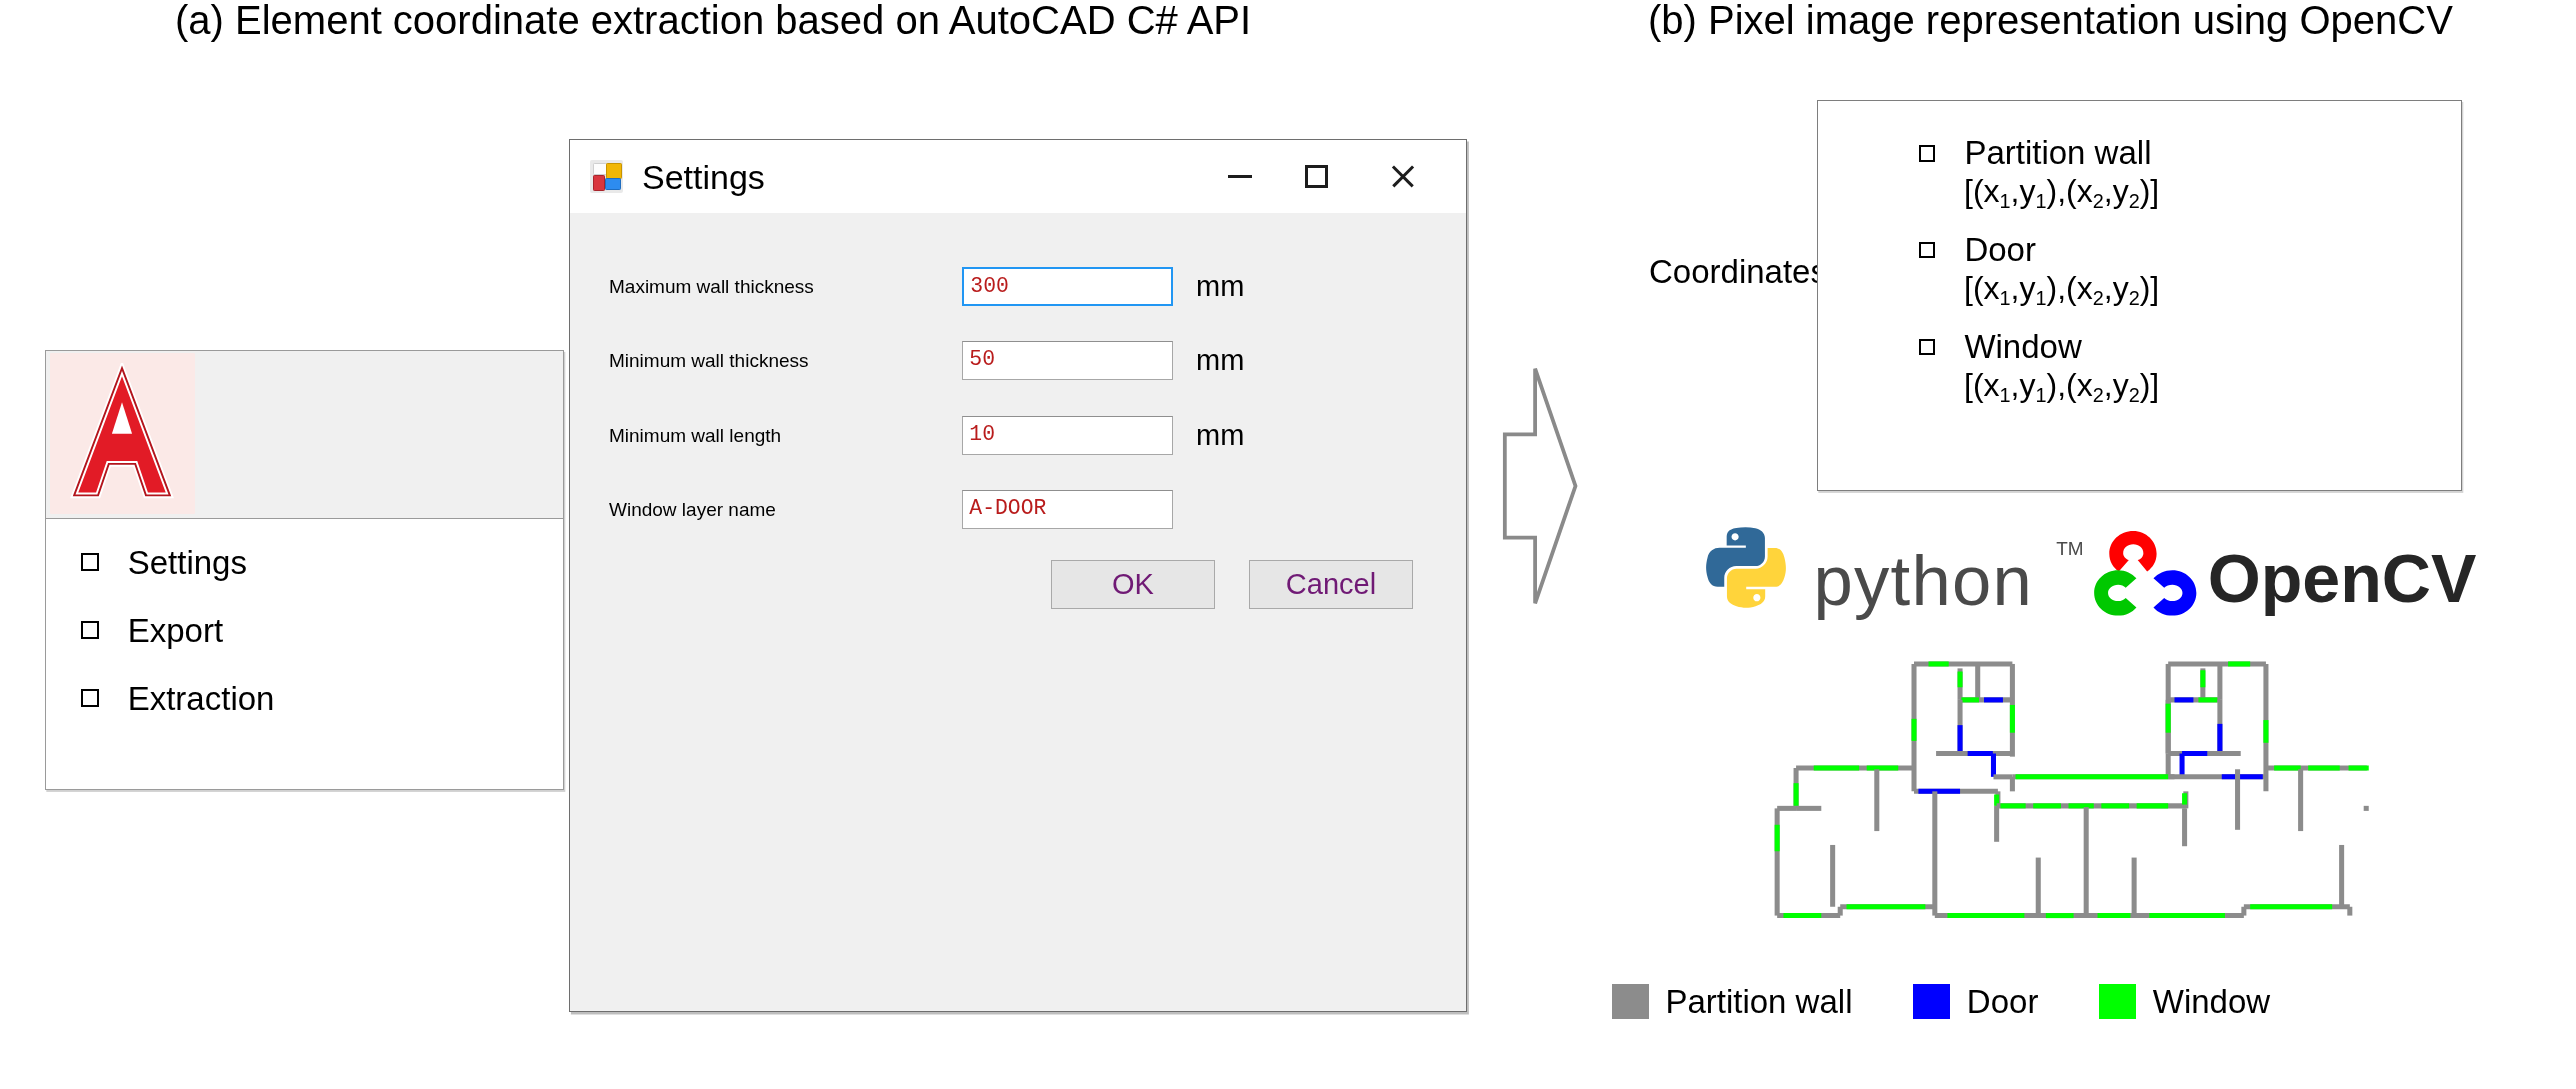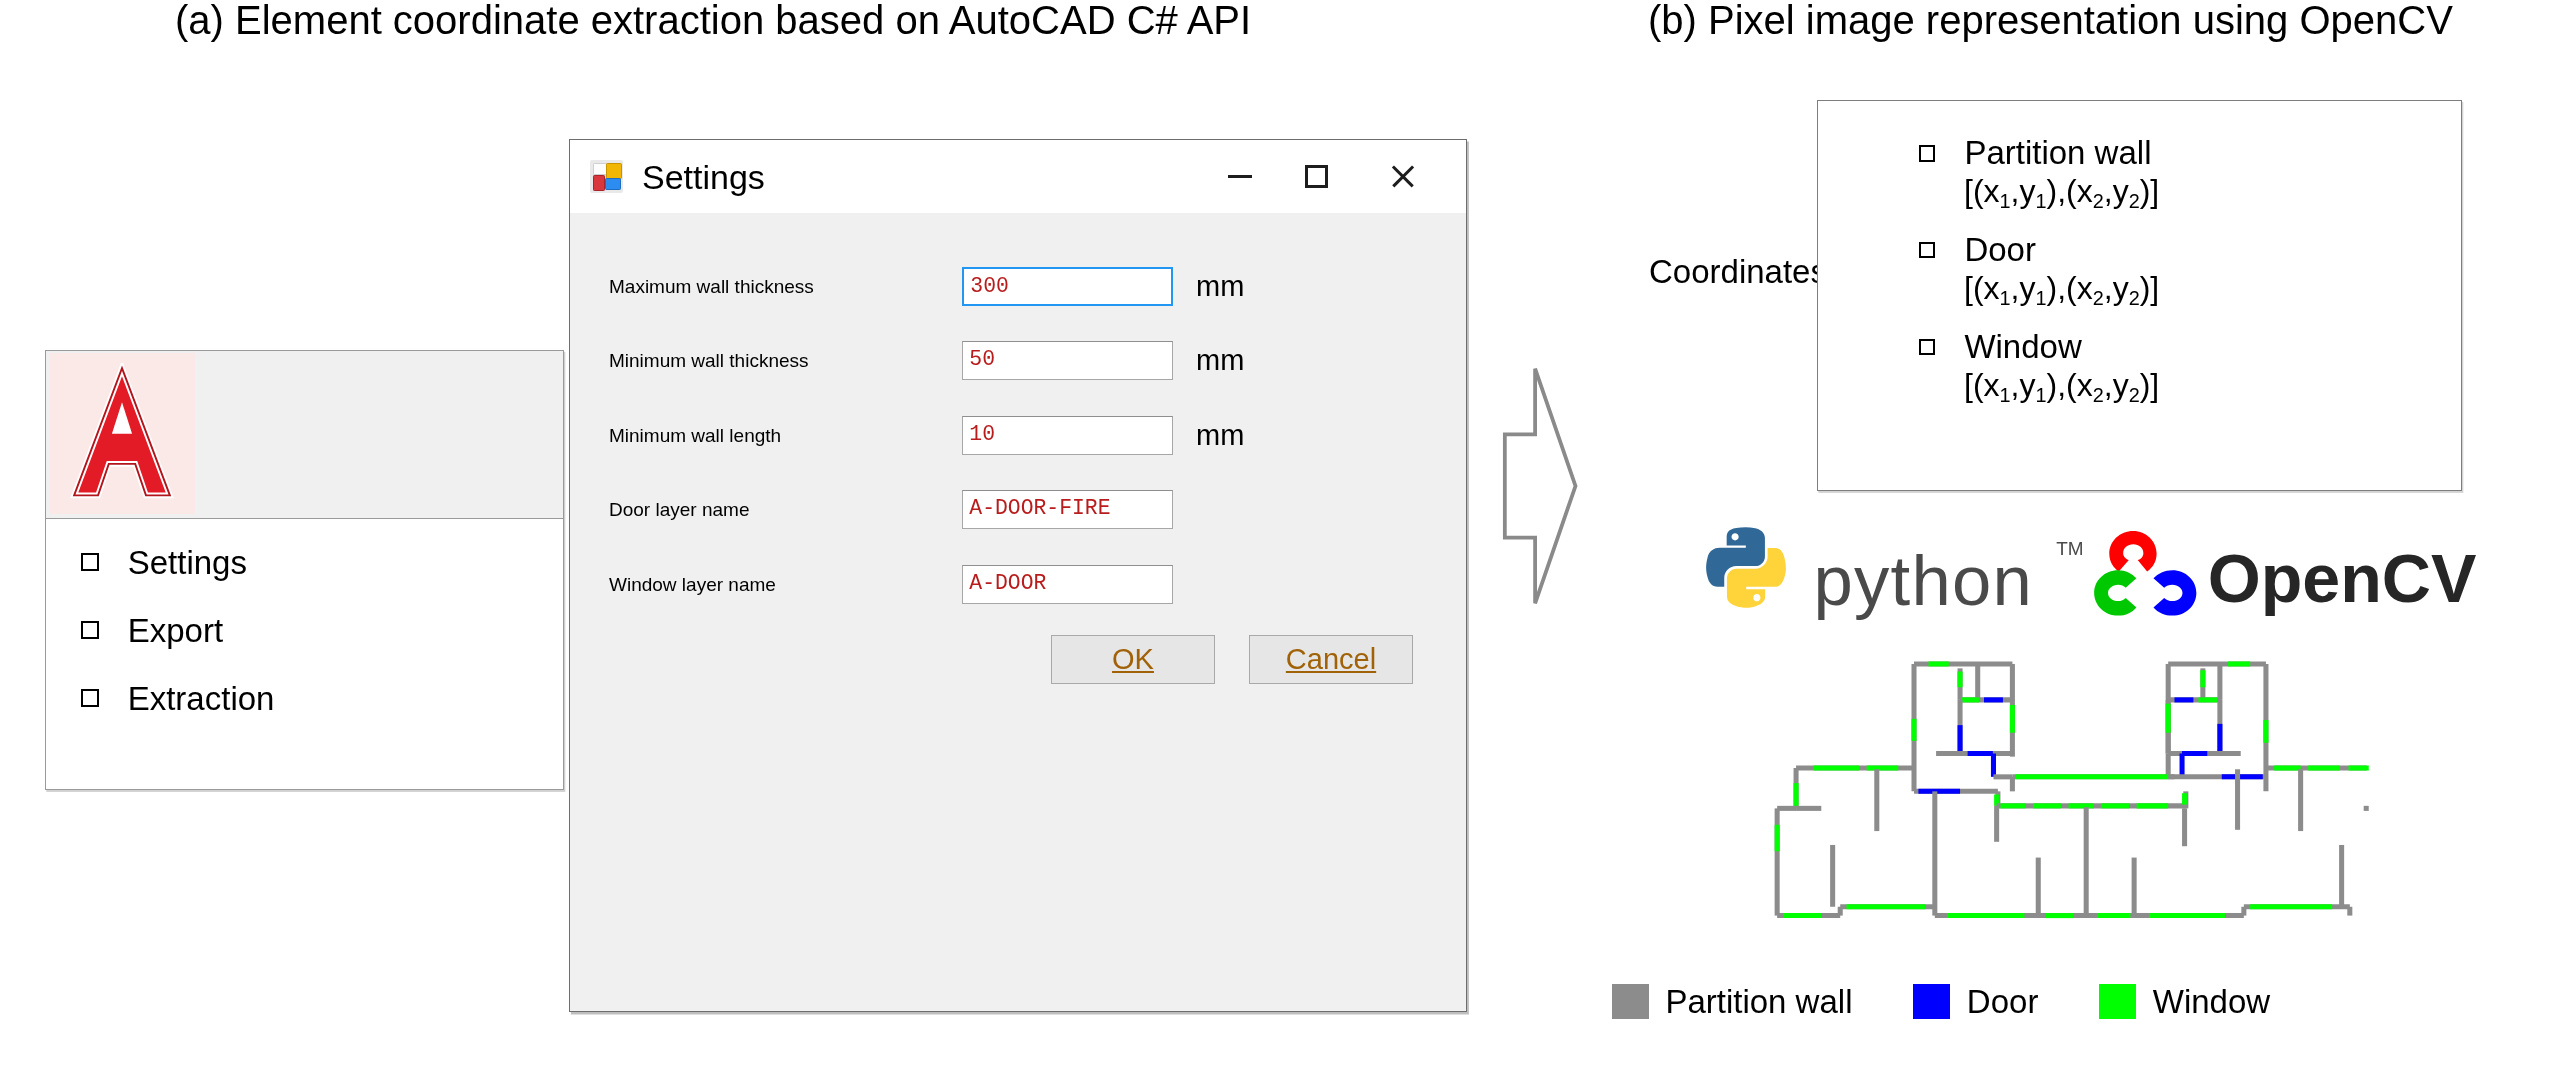--- a/index.html
+++ b/index.html
@@ -65,21 +65,21 @@
                font-size:21.4px;line-height:35px;padding-left:6.3px;color:#b91c1c;
                font-family:"Liberation Mono",monospace;flex:0 0 auto;overflow:hidden;
                white-space:nowrap;}
   .field-input.focused{border:2.5px solid #2196f3;}
   .field-unit{font-size:29px;margin-left:23px;line-height:1;}
 
   #dlg-buttons{display:flex;justify-content:flex-end;padding-right:53px;margin-top:15px;}
   .dlg-btn{width:164px;height:49px;background:#e6e6e6;border:1.9px solid #a9a9a9;
            box-sizing:border-box;font-size:29px;display:flex;align-items:center;
            justify-content:center;margin-left:34px;font-family:"Liberation Sans",sans-serif;
-           color:#a16207;text-decoration:underline;}
+           color:#701a75;}
 
   
   #flow-arrow{position:absolute;left:1496px;top:366px;width:82px;height:240px;}
 
   
   #coord-box{position:absolute;left:1817px;top:100px;width:645px;height:391px;
              border:1.9px solid #7e7e7e;box-sizing:border-box;background:#fff;
              box-shadow:1.3px 1.9px 0 rgba(130,130,130,.35);}
   #coord-label{position:absolute;left:1649px;top:255px;font-size:33px;line-height:1;}
   #coord-list{padding:35px 0 0 101px;}
@@ -160,25 +160,20 @@
     </div>
     <div class="field-row">
       <span class="field-label">Minimum wall thickness</span>
       <span class="field-input">50</span>
       <span class="field-unit">mm</span>
     </div>
     <div class="field-row">
       <span class="field-label">Minimum wall length</span>
       <span class="field-input">10</span>
       <span class="field-unit">mm</span>
-    </div>
-    <div class="field-row">
-      <span class="field-label">Door layer name</span>
-      <span class="field-input">A-DOOR-FIRE</span>
-      <span class="field-unit"></span>
     </div>
     <div class="field-row">
       <span class="field-label">Window layer name</span>
       <span class="field-input">A-DOOR</span>
       <span class="field-unit"></span>
     </div>
 
     <div id="dlg-buttons">
       <div class="dlg-btn">OK</div>
       <div class="dlg-btn">Cancel</div>

